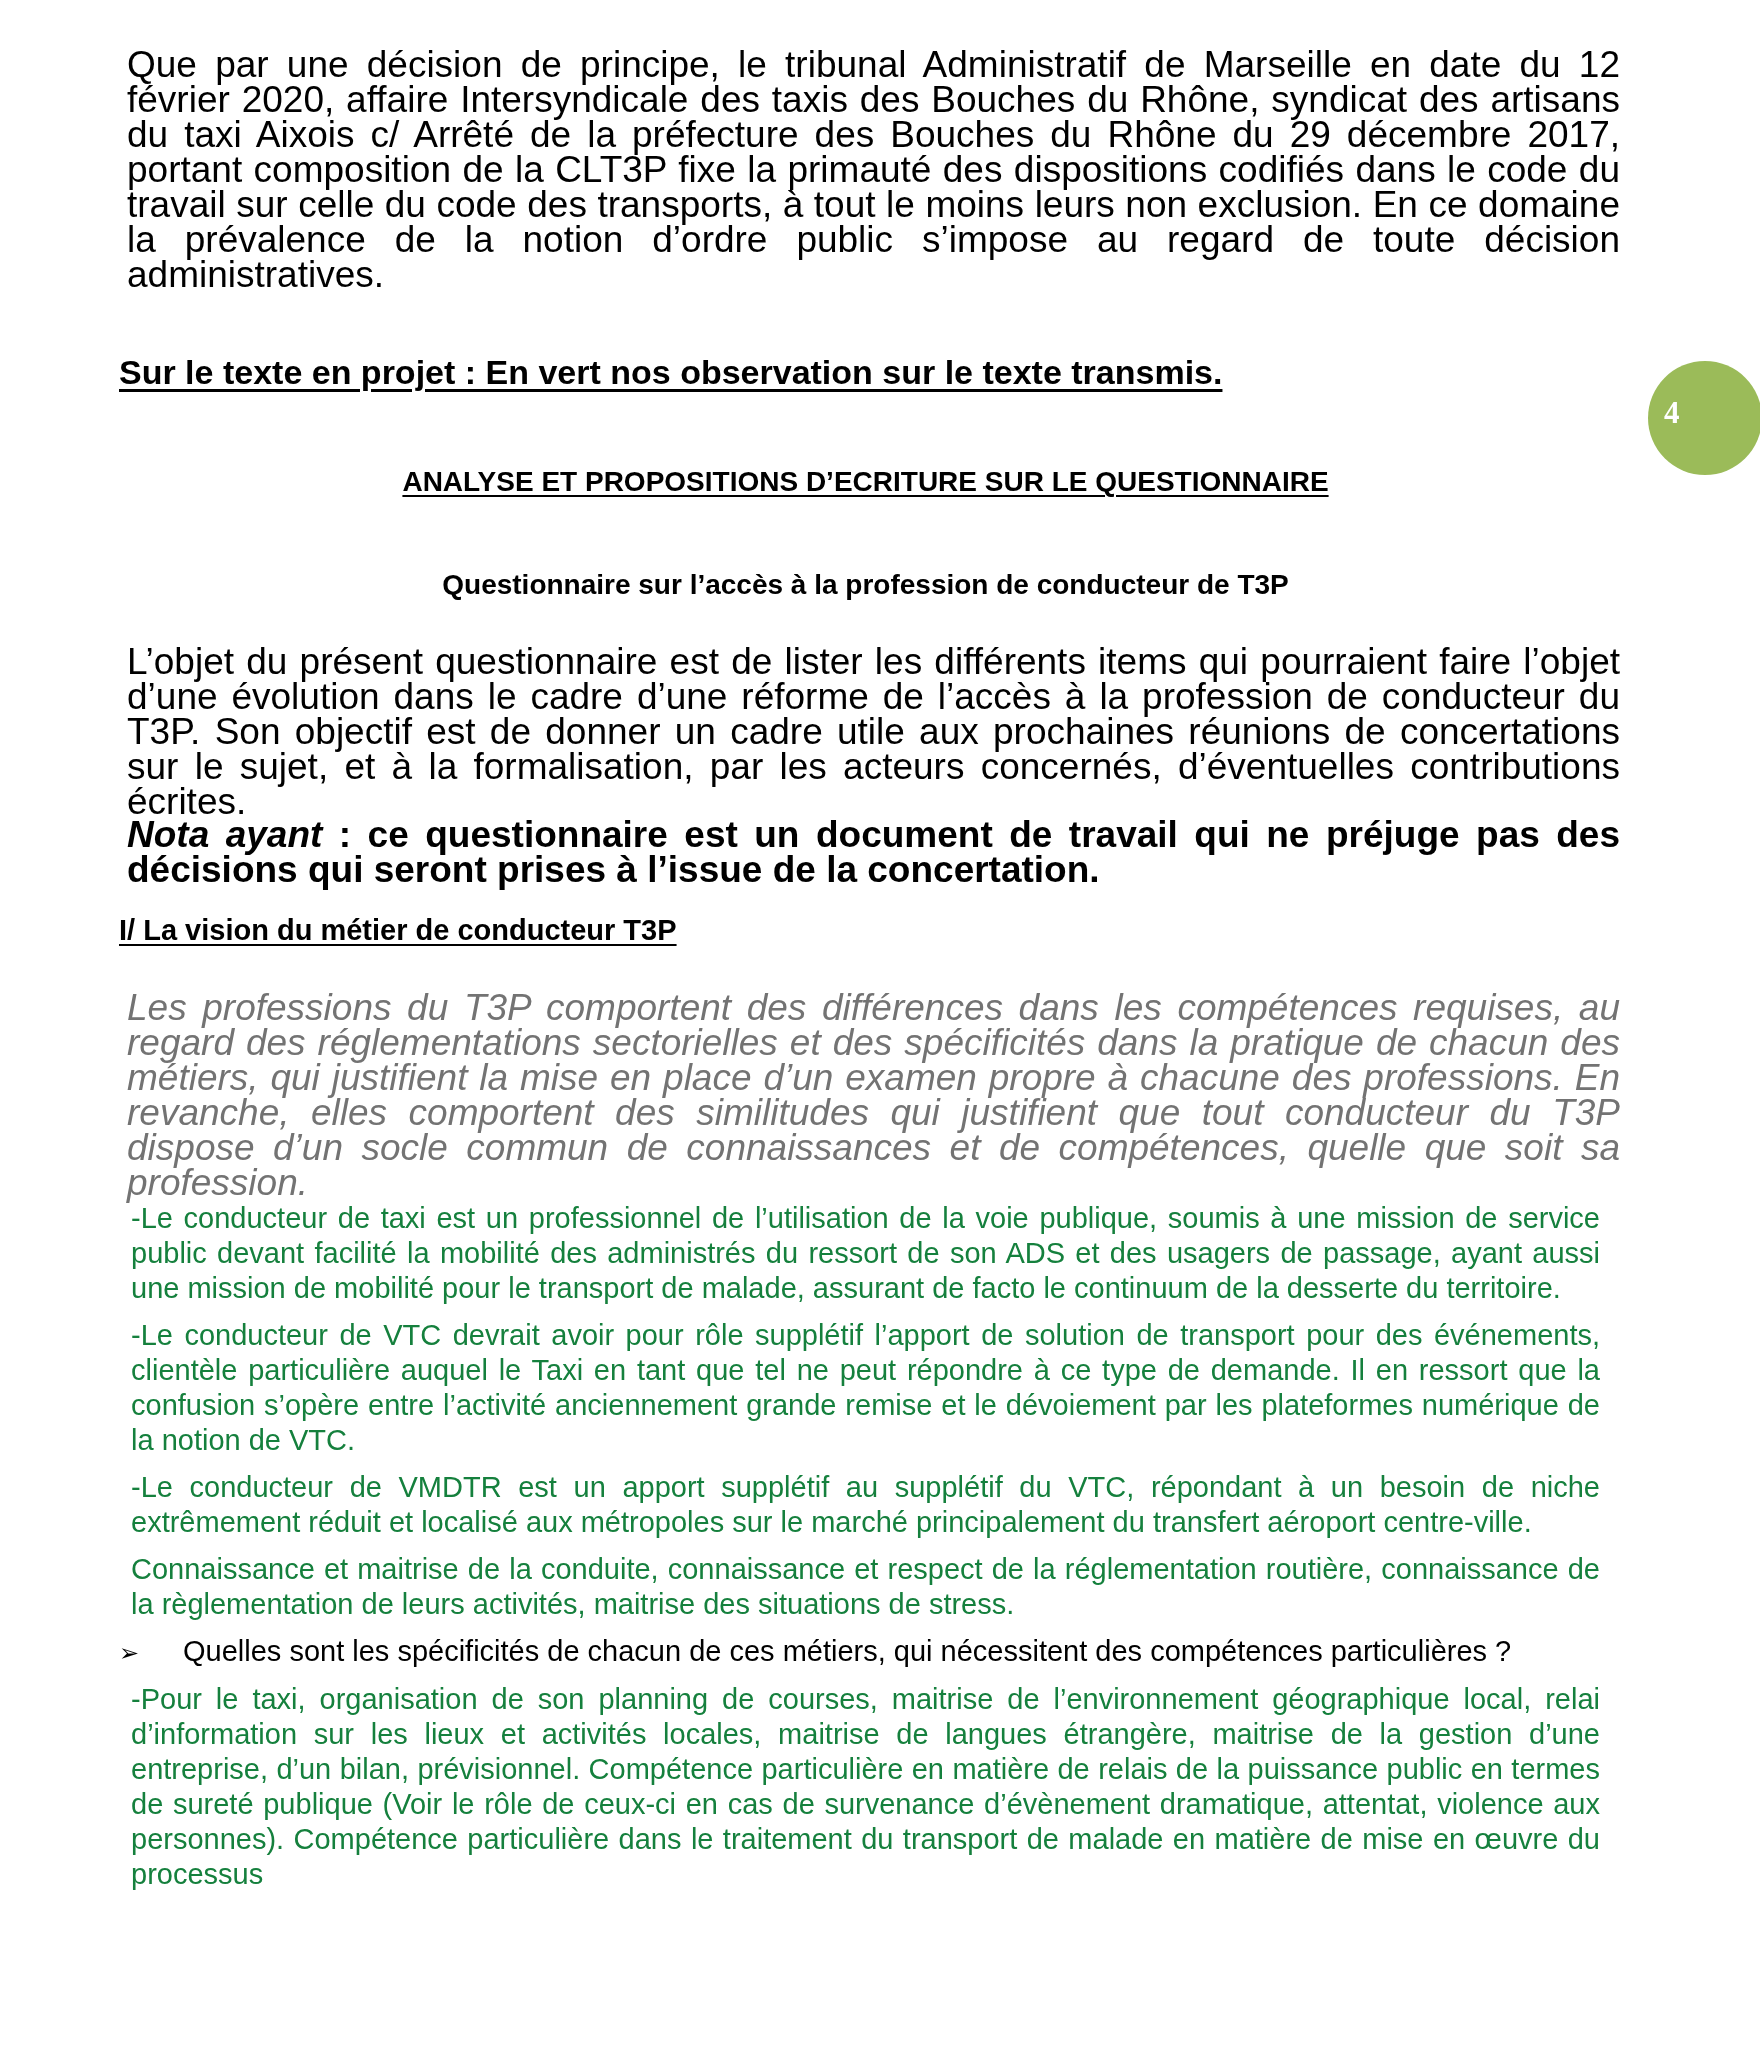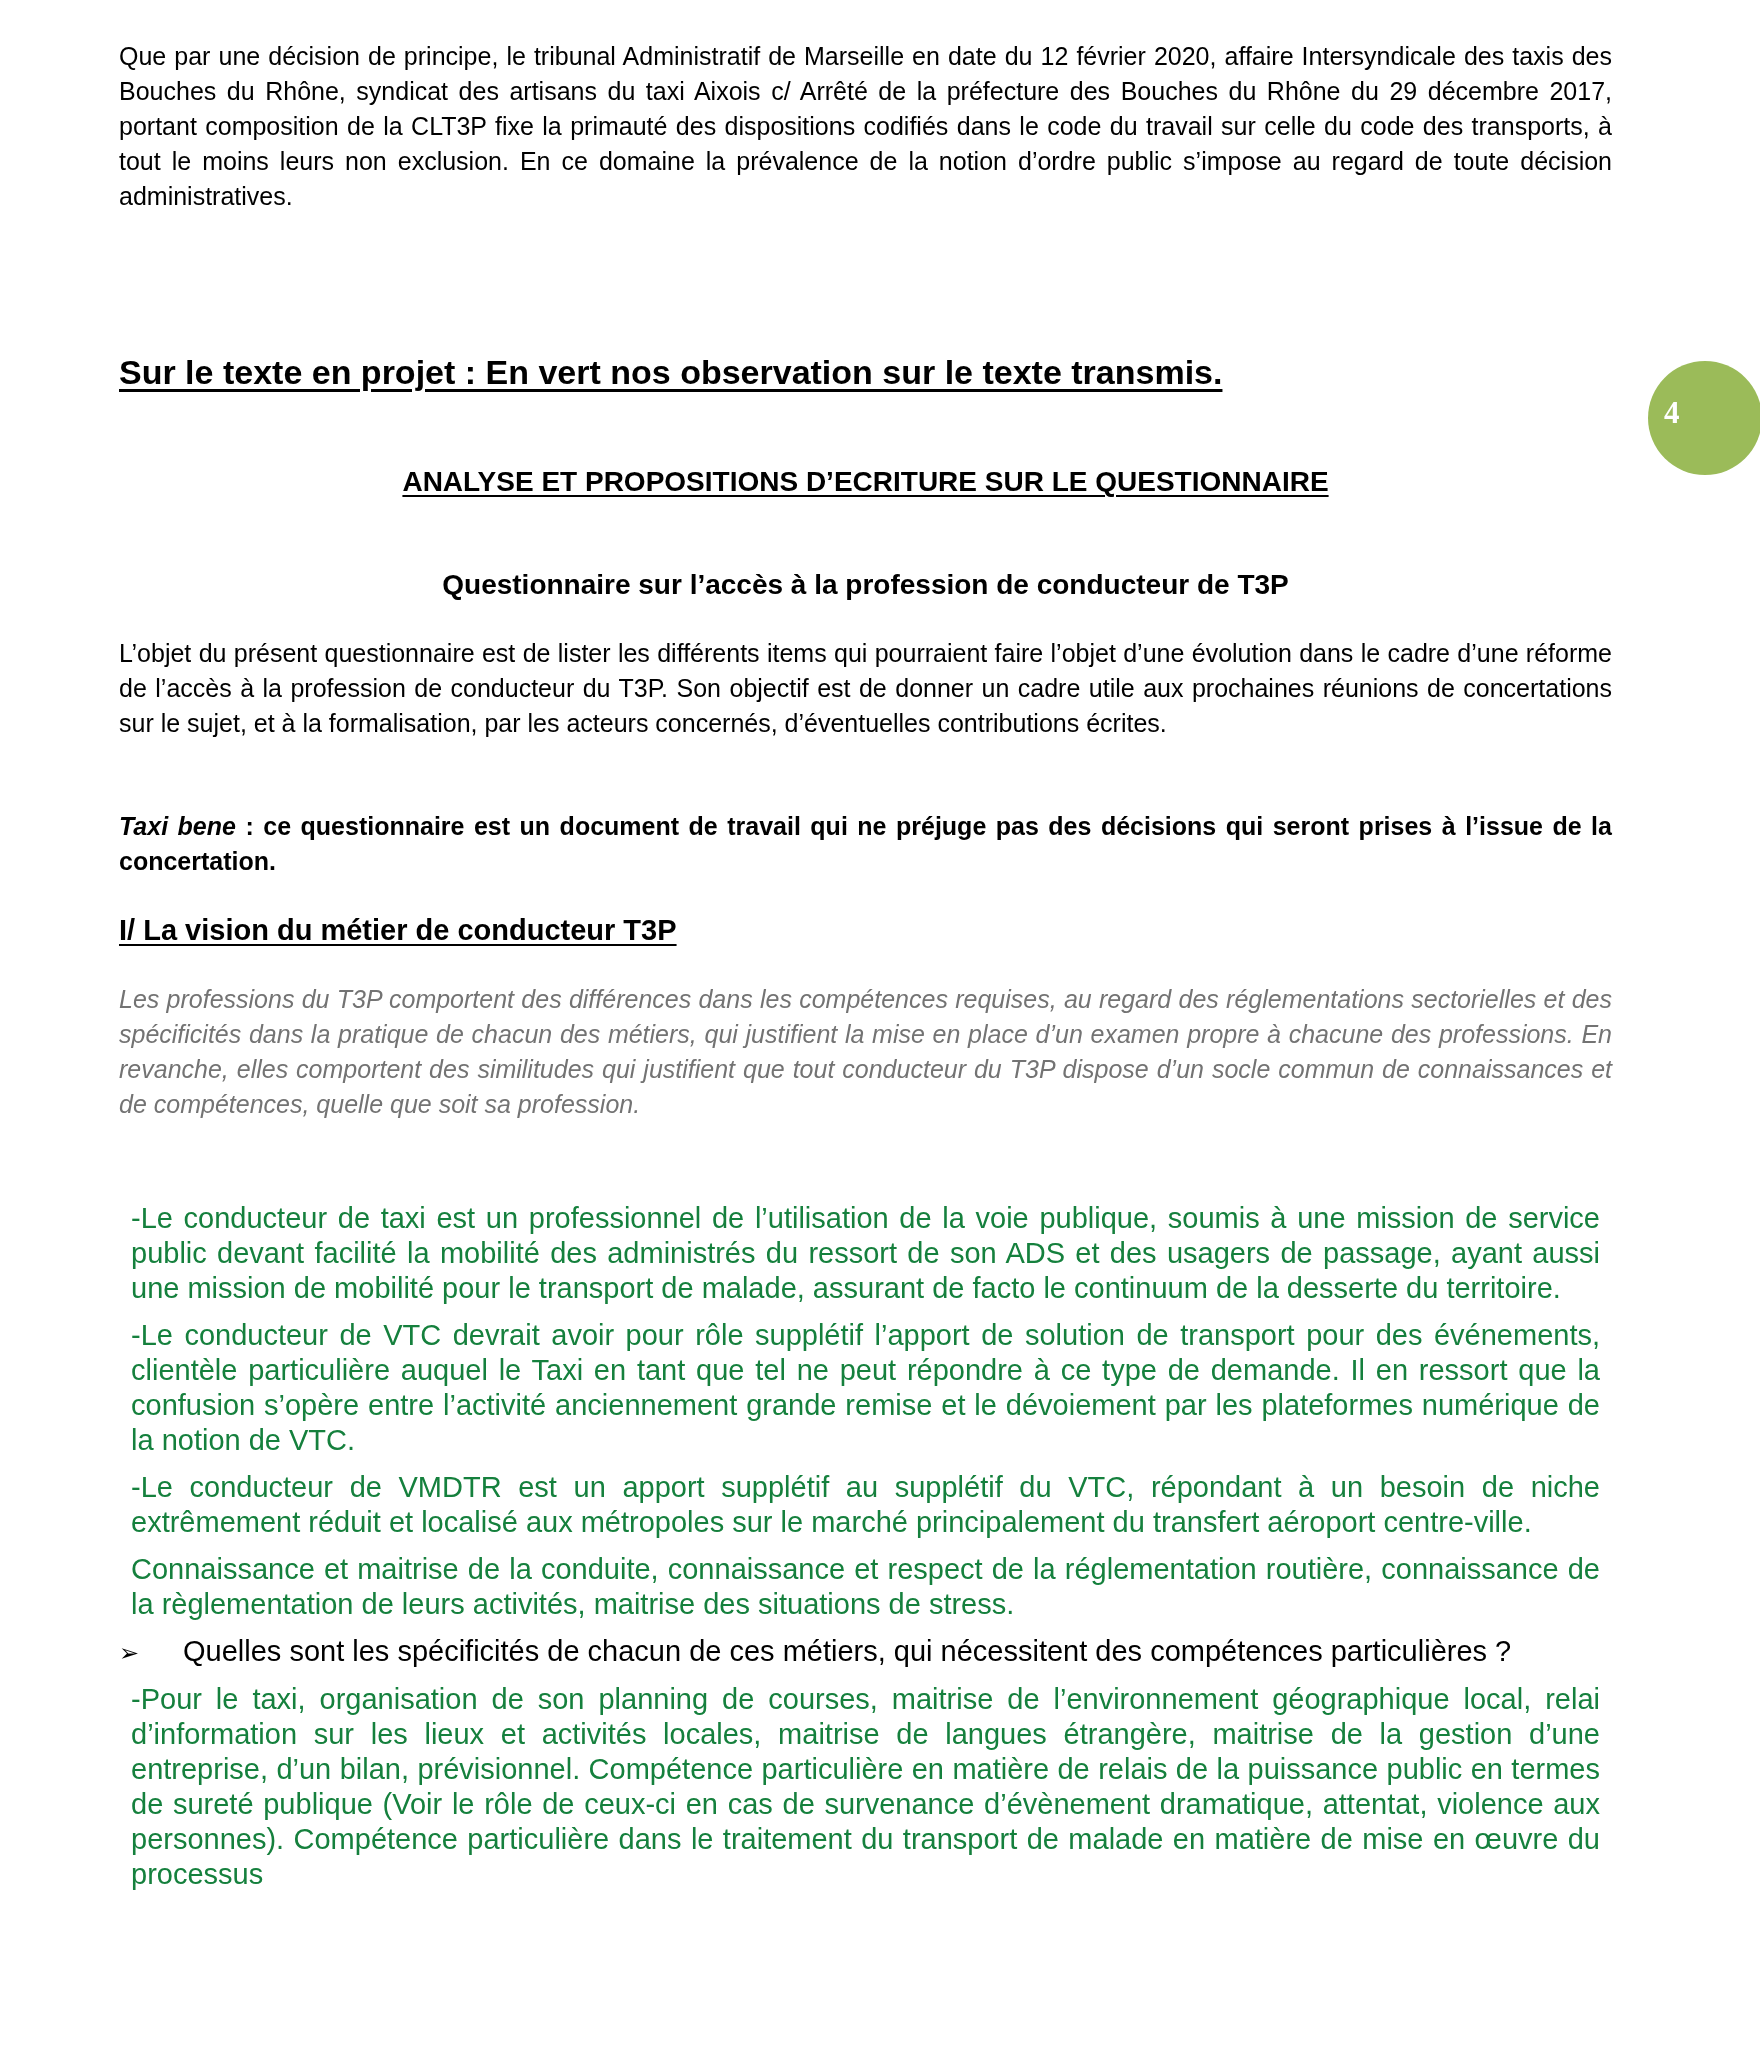--- a/index.html
+++ b/index.html
@@ -15,24 +15,24 @@
       font-family: "Liberation Sans", sans-serif;
       color: #000000;
     }
     .page {
       position: absolute;
       left: 119px;
       top: 0;
       width: 1493px;
     }
     .para {
-      font-size: 25px;
+      font-size: 37px;
       line-height: 35px;
       text-align: justify;
-      margin: 0;
+      margin: 8px;
     }
     .p-intro { position: absolute; top: 39px; left: 0; width: 1493px; }
     .h-main {
       position: absolute; top: 351px; left: 0;
       font-size: 34px; line-height: 42px; font-weight: bold;
       text-decoration: underline; text-decoration-thickness: 3.2px; text-underline-offset: 4.8px;
       margin: 0;
     }
     .h-center {
       position: absolute; left: 0; width: 1493px; text-align: center;
@@ -87,21 +87,21 @@
   <p class="para p-intro">Que par une décision de principe, le tribunal Administratif de Marseille en date du 12 février 2020, affaire Intersyndicale des taxis des Bouches du Rhône, syndicat des artisans du taxi Aixois c/ Arrêté de la préfecture des Bouches du Rhône du 29 décembre 2017, portant composition de la CLT3P  fixe la primauté des dispositions codifiés dans le code du travail sur celle du code des transports, à tout le moins leurs non exclusion. En ce domaine la prévalence de la notion d’ordre public s’impose au regard de toute décision administratives.</p>
 
   <h2 class="h-main">Sur le texte en projet : En vert nos observation sur le texte transmis.</h2>
 
   <h3 class="h-center h-analyse">ANALYSE ET PROPOSITIONS D’ECRITURE SUR LE QUESTIONNAIRE</h3>
 
   <h3 class="h-center h-quest">Questionnaire sur l’accès à la profession de conducteur de T3P</h3>
 
   <p class="para p-objet">L’objet du présent questionnaire est de lister les différents items qui pourraient faire l’objet d’une évolution dans le cadre d’une réforme de l’accès à la profession de conducteur du T3P. Son objectif est de donner un cadre utile aux prochaines réunions de concertations sur le sujet, et à la formalisation, par les acteurs concernés, d’éventuelles contributions écrites.</p>
 
-  <p class="para p-nota"><span class="nb">Taxi bene</span><span> : ce questionnaire est un document de travail qui ne préjuge pas des décisions qui seront prises à l’issue de la concertation.</span></p>
+  <p class="para p-nota"><span class="nb">Nota ayant</span><span> : ce questionnaire est un document de travail qui ne préjuge pas des décisions qui seront prises à l’issue de la concertation.</span></p>
 
   <h3 class="h-section">I/ La vision du métier de conducteur T3P</h3>
 
   <p class="para p-blue">Les professions du T3P comportent des différences dans les compétences requises, au regard des réglementations sectorielles et des spécificités dans la pratique de chacun des métiers, qui justifient la mise en place d’un examen propre à chacune des professions. En revanche, elles comportent des similitudes qui justifient que tout conducteur du T3P dispose d’un socle commun de connaissances et de compétences, quelle que soit sa profession.</p>
 
   <div class="qa">
     <div>
       <p class="a">-Le conducteur de taxi est un professionnel de l’utilisation de la voie publique, soumis à une mission de service public devant facilité la mobilité des administrés du ressort de son ADS et des usagers de passage, ayant aussi une mission de mobilité pour le transport de malade, assurant de facto le continuum de la desserte du territoire.</p>
       <p class="a">-Le conducteur de VTC devrait avoir pour rôle supplétif l’apport de solution de transport pour des événements, clientèle particulière auquel le Taxi en tant que tel ne peut répondre à ce type de demande. Il en ressort que la confusion s’opère entre l’activité anciennement grande remise et le dévoiement par les plateformes numérique de la notion de VTC.</p>
       <p class="a">-Le conducteur de VMDTR est un apport supplétif au supplétif du VTC, répondant à un besoin de niche extrêmement réduit et localisé aux métropoles sur le marché principalement du transfert aéroport centre-ville.</p>

